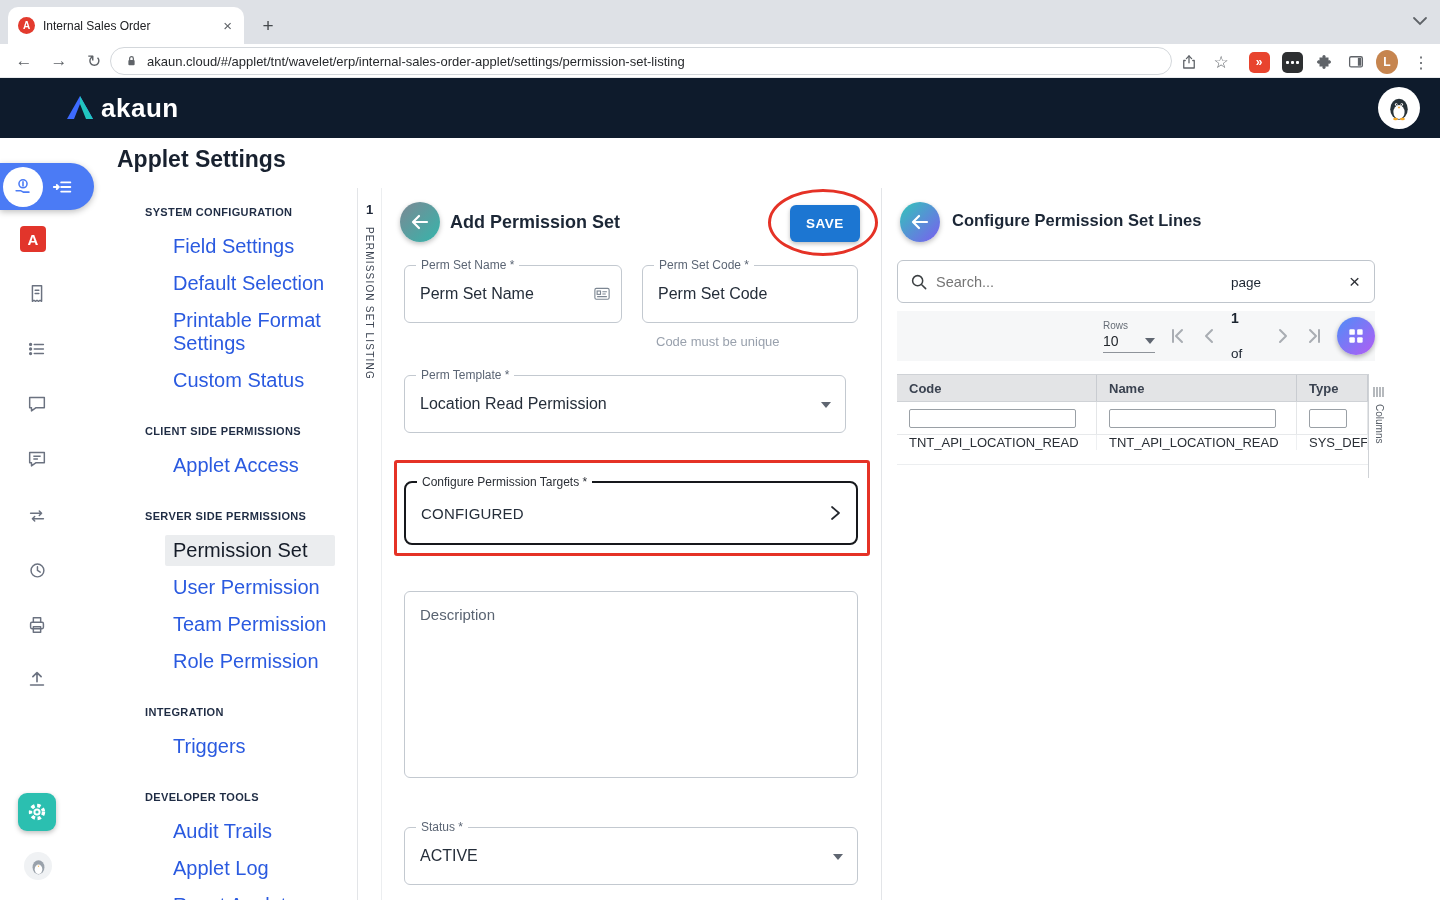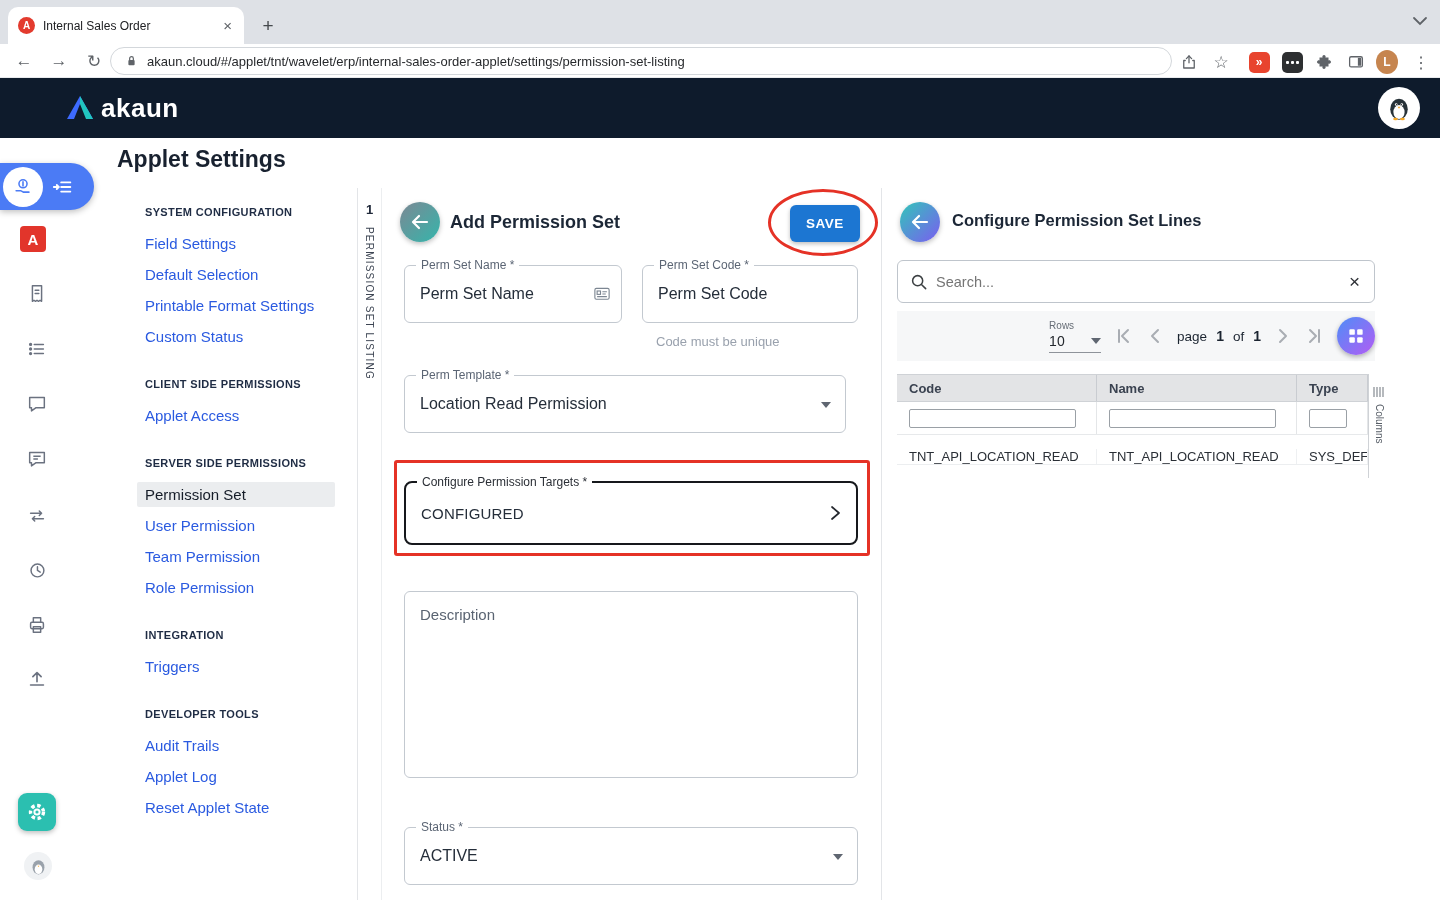--- a/index.html
+++ b/index.html
@@ -42,21 +42,21 @@
   .rail-ic { position:absolute; left:26px; width:22px; height:22px; color:#6b7280; cursor:pointer; }
   .gear-btn { position:absolute; left:18px; top:793px; width:38px; height:38px; background:#2bbfb0; border-radius:9px; display:flex; align-items:center; justify-content:center; box-shadow:0 2px 5px rgba(0,0,0,.25); cursor:pointer; }
   .penguin-sm { position:absolute; left:24px; top:852px; width:28px; height:28px; border-radius:50%; background:#f0f2f4; display:flex; align-items:center; justify-content:center; cursor:pointer; }
 
   
   .page-title { position:absolute; left:117px; top:146px; font-size:23px; font-weight:700; color:#18212f; }
 
   .sidebar { position:absolute; left:137px; top:200px; width:198px; }
   .nav-h { font-size:11px; font-weight:700; letter-spacing:.35px; color:#1f2c44; margin:29px 0 13px; padding-left:8px; }
   .nav-h:first-child { margin-top:6px; }
-  .nav-i { font-size:15px; color:#2a5ae0; padding:4px 8px; margin-bottom:6px; cursor:pointer; }
+  .nav-i { font-size:20px; color:#2a5ae0; padding:4px 8px; margin-bottom:6px; cursor:pointer;margin-left:28px; }
   .nav-i.selected { background:#ebedef; color:#151c28; font-weight:500; border-radius:2px; }
 
   .vtab { position:absolute; left:357px; top:188px; width:25px; height:712px; border-left:1px solid #e3e5e8; border-right:1px solid #eceef0; cursor:pointer; }
   .vtab-num { font-size:13px; font-weight:700; color:#20293a; text-align:center; margin-top:14px; }
   .vtab-label { writing-mode:vertical-rl; font-size:10px; letter-spacing:1.2px; color:#3c4452; margin:10px auto 0; display:block; }
 
   
   .form-panel { position:absolute; left:382px; top:188px; width:500px; height:712px; border-right:1px solid #e3e5e8; background:#fff; }
   .circ-btn { position:absolute; width:40px; height:40px; border-radius:50%; display:flex; align-items:center; justify-content:center; cursor:pointer; box-shadow:0 2px 5px rgba(0,0,0,.25); }
   .grad-gray { background:linear-gradient(315deg,#35b5ab,#7c8894); }
@@ -85,35 +85,35 @@
   .search-box { position:absolute; left:15px; top:72px; width:478px; height:43px; border:1px solid #bfc5cc; border-radius:6px; display:flex; align-items:center; padding:0 12px; background:#fff; }
   .search-input { flex:1; border:none; outline:none; font-size:14.5px; color:#333; margin-left:8px; font-family:inherit; background:transparent; }
   .search-clear { font-size:19px; color:#2f3237; cursor:pointer; padding:0 2px; }
 
   .rp-band { position:absolute; left:15px; top:123px; width:478px; height:50px; background:#f6f7f8; display:flex; align-items:center; justify-content:flex-end; gap:12px; }
   .rows-box { display:flex; flex-direction:column; width:52px; cursor:pointer; }
   .rows-label { font-size:10px; color:#666d76; margin-bottom:2px; }
   .rows-val { display:flex; align-items:center; justify-content:space-between; border-bottom:1px solid #8e939a; padding-bottom:3px; font-size:14px; color:#23272d; }
   .rows-caret { width:0; height:0; border-left:5px solid transparent; border-right:5px solid transparent; border-top:6px solid #5f6671; }
   .pg-btn { width:20px; height:20px; display:flex; align-items:center; justify-content:center; cursor:pointer; }
-  .pg-text { font-size:13.5px; color:#1b2430; display:flex; gap:9px; align-items:baseline; }
+  .pg-text { font-size:13.5px; color:#1b2430; display:flex; gap:20px; align-items:baseline;flex-direction:column; }
   .pg-text b { font-size:14px; }
   .grid-btn { width:38px; height:38px; border-radius:50%; background:linear-gradient(135deg,#4e8ef7,#b35cf4); display:flex; align-items:center; justify-content:center; cursor:pointer; box-shadow:0 2px 5px rgba(0,0,0,.3); }
 
   .rp-table { position:absolute; left:15px; top:186px; width:471px; }
   .t-head { display:flex; height:28px; background:#e3e4e6; border-top:1px solid #cfd2d6; border-bottom:1px solid #cfd2d6; }
   .t-head .cell { font-size:13px; font-weight:700; color:#3a4250; display:flex; align-items:center; }
   .cell { padding-left:12px; border-right:1px solid #c9ccd1; overflow:hidden; white-space:nowrap; }
   .c-code { width:200px; flex:0 0 auto; }
   .c-name { width:200px; flex:0 0 auto; }
   .c-type { flex:1; }
   .t-filter { display:flex; height:33px; align-items:center; border-bottom:1px solid #e7e9eb; }
   .t-filter .cell { height:100%; display:flex; align-items:center; border-right:1px solid #e4e6e8; }
   .t-filter input { width:calc(100% - 20px); height:19px; border:1px solid #9aa0a6; border-radius:2px; font-family:inherit; font-size:12px; padding:0 4px; }
-  .t-row { display:flex; height:30px; align-items:flex-end; border-bottom:1px solid #eceef0; cursor:pointer; }
+  .t-row { display:flex; height:30px; align-items:flex-start; border-bottom:1px solid #eceef0; cursor:pointer; }
   .t-row .cell { font-size:13px; color:#2a2f36; border-right:1px solid #eef0f2; }
 
   .col-strip { position:absolute; left:486px; top:186px; width:21px; height:104px; border-left:1px solid #cfd2d6; display:flex; flex-direction:column; align-items:center; cursor:grab; }
   .col-label { writing-mode:vertical-rl; font-size:10px; color:#565d66; margin-top:6px; }
 
   svg { display:block; }
 </style>
 </head>
 <body>
 

